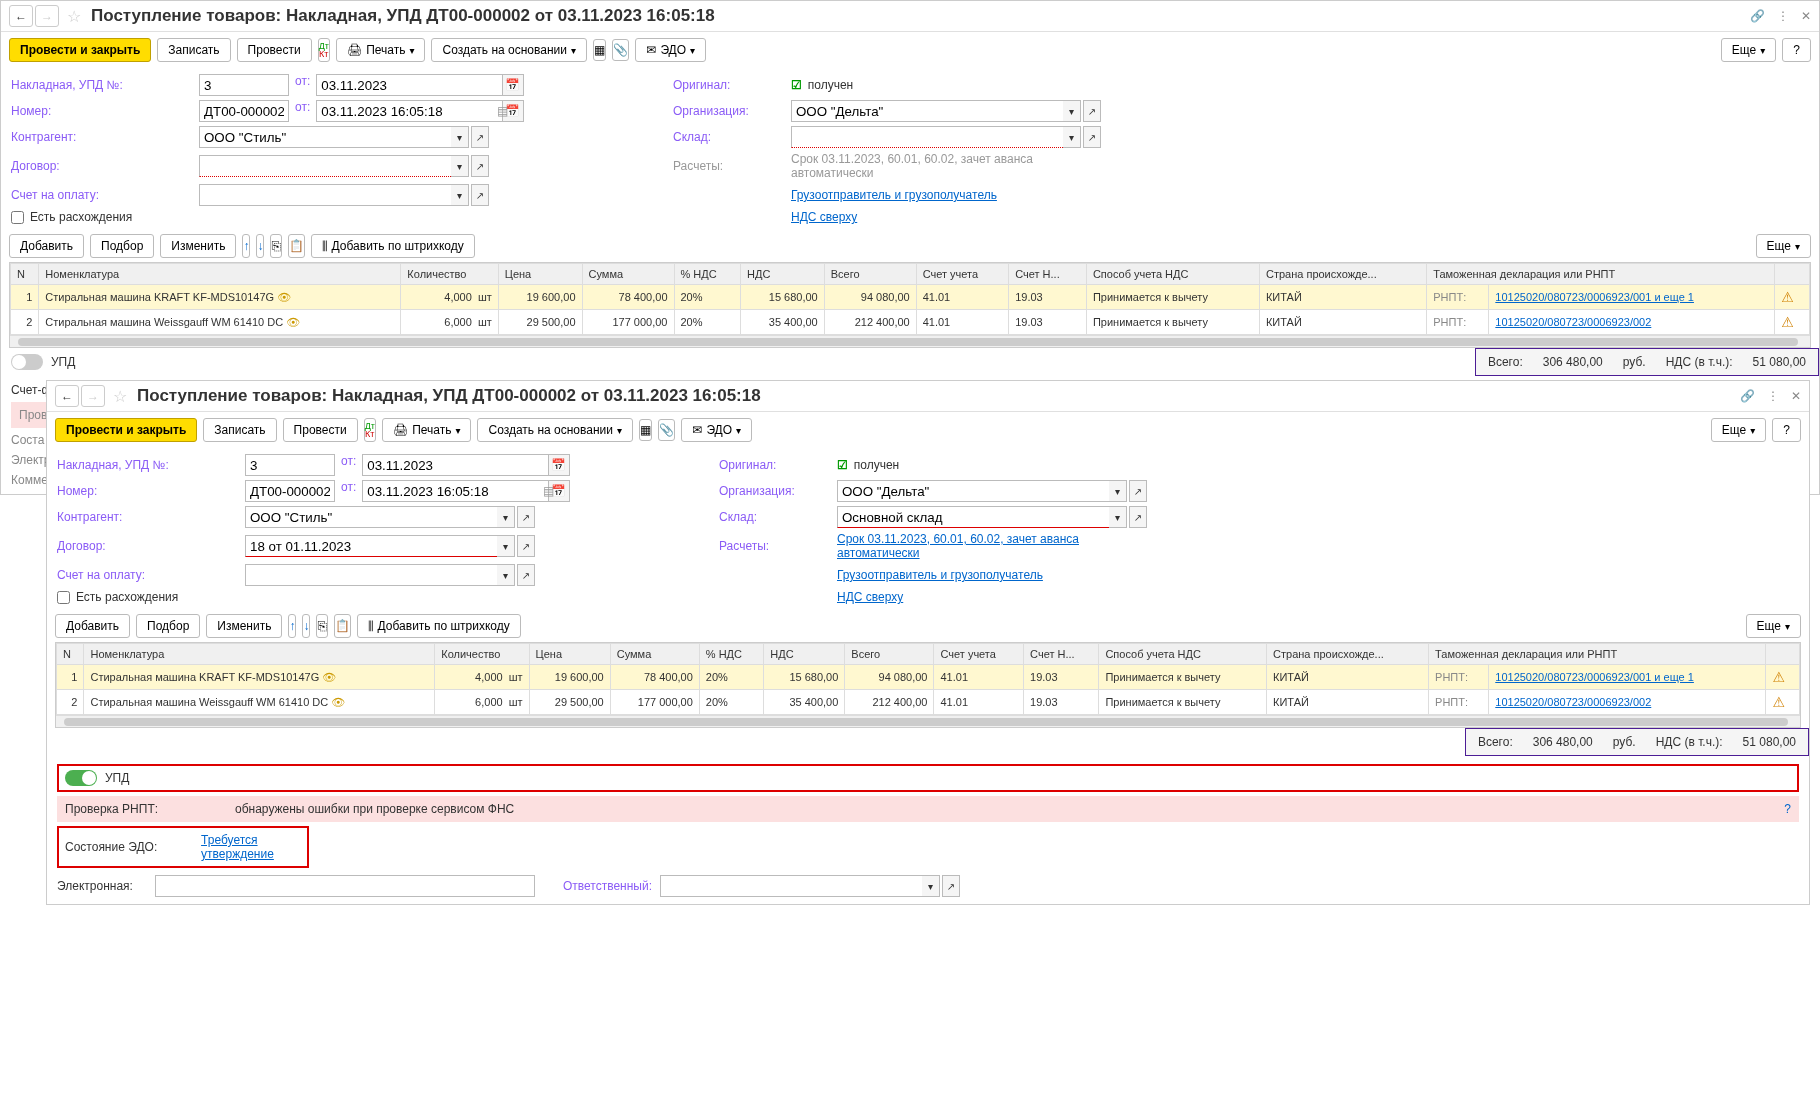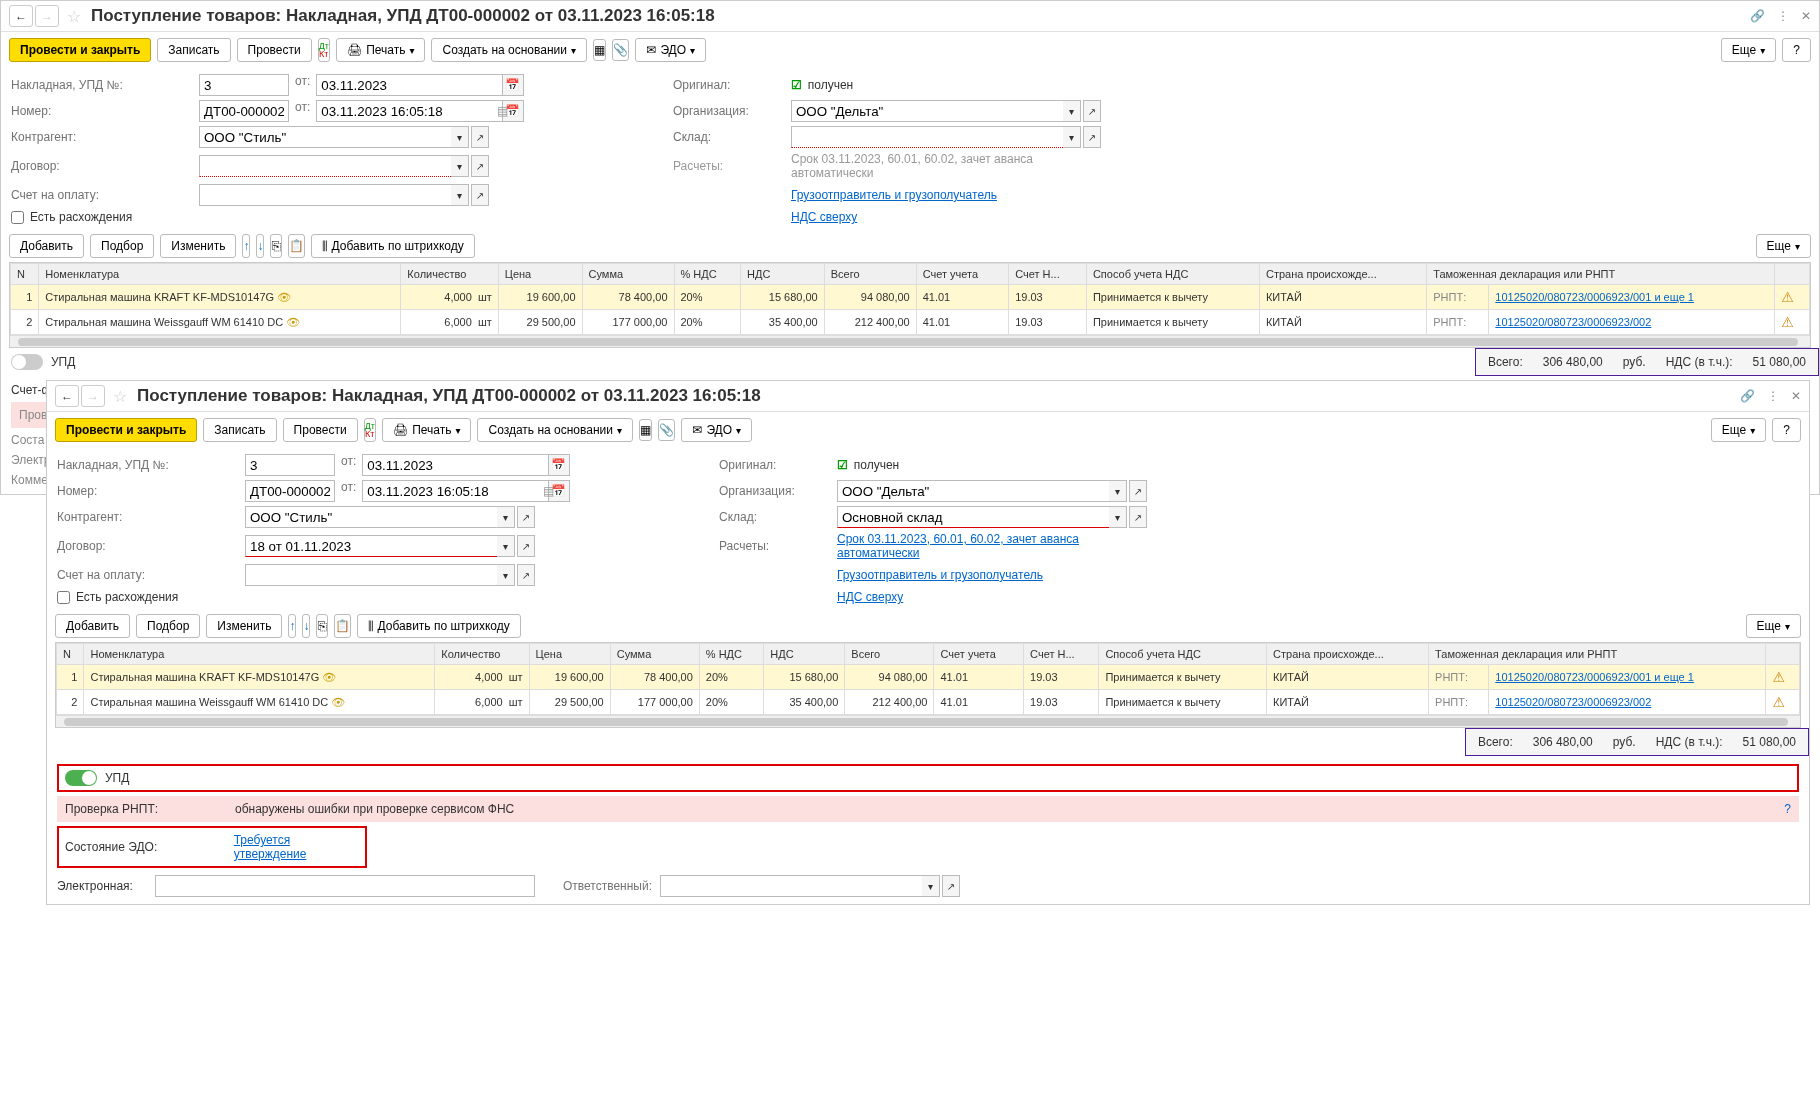--- a/index.html
+++ b/index.html
@@ -12,21 +12,21 @@
 .title-actions { display: flex; gap: 12px; color: #888; }
 .title-actions span { cursor: pointer; }
 .toolbar { display: flex; align-items: center; padding: 6px 8px; gap: 6px; }
 .btn { border: 1px solid #bbb; background: #fff; padding: 4px 10px; border-radius: 3px; cursor: pointer; font-size: 12px; display: inline-flex; align-items: center; gap: 4px; }
 .btn-primary { background: #ffdd00; border-color: #c0a000; font-weight: bold; }
 .btn-dropdown::after { content: " ▾"; font-size: 10px; }
 .btn-icon { padding: 3px 0; }
 .spacer { flex: 1; }
 .form-grid { display: grid; grid-template-columns: 180px 290px 30px 130px 110px 310px 20px; gap: 4px 8px; padding: 6px 10px; align-items: center; }
 .form-grid2 { grid-template-columns: 180px 290px 30px 130px 110px 310px 20px; }
-.lbl { color: #737373; }
+.lbl { color: #8b5cf6; }
 .input { border: 1px solid #bbb; padding: 2px 4px; height: 22px; background: #fff; width: 100%; }
 .input-date { display: flex; }
 .input-date input { flex: 1; border: 1px solid #bbb; padding: 2px 4px; height: 22px; border-right: none; }
 .input-date .cal { width: 22px; border: 1px solid #bbb; display: flex; align-items: center; justify-content: center; background: #f5f5f5; }
 .input-combo { display: flex; }
 .input-combo input { flex: 1; border: 1px solid #bbb; padding: 2px 4px; height: 22px; border-right: none; }
 .input-combo .dd, .input-combo .open { width: 18px; border: 1px solid #bbb; border-left: none; display: flex; align-items: center; justify-content: center; background: #f5f5f5; font-size: 10px; }
 .input-combo .open { margin-left: 2px; border-left: 1px solid #bbb; }
 .underline-red { border-bottom: 1px solid #d00 !important; }
 .dotted-red { border-bottom: 1px dotted #d00 !important; }
@@ -508,21 +508,21 @@
             <div class="toggle-knob"></div>
           </div>
         <span>УПД</span>
       </div>
     </div>
     <div class="pink-row">
       <span class="lbl2" style="width:170px">Проверка РНПТ:</span>
       <span>обнаружены ошибки при проверке сервисом ФНС</span>
       <span class="q">?</span>
     </div>
-    <div class="highlight-box" style="width:310px">
+    <div class="highlight-box" style="width:252px">
       <div class="bottom-row">
           <span class="lbl2">Состояние ЭДО:</span>
           <span class="link">Требуется утверждение</span>
         </div>
     </div>
     <div class="bottom-row">
       <span class="lbl2" style="width:90px">Электронная:</span>
       <input class="input" style="width: 380px;">
       <span class="lbl" style="margin-left:20px">Ответственный:</span>
       <div class="input-combo" style="width:300px">

